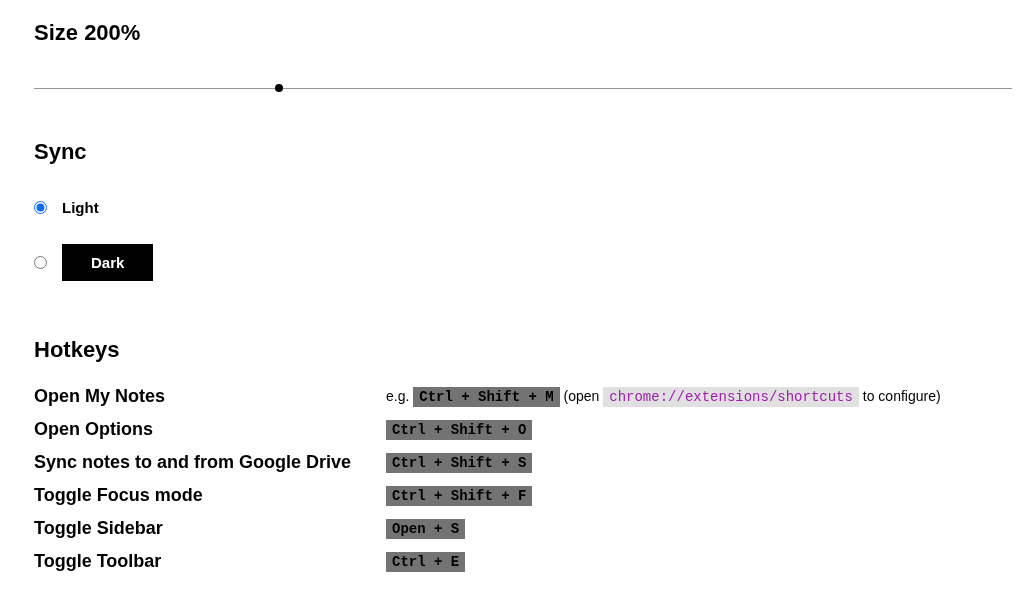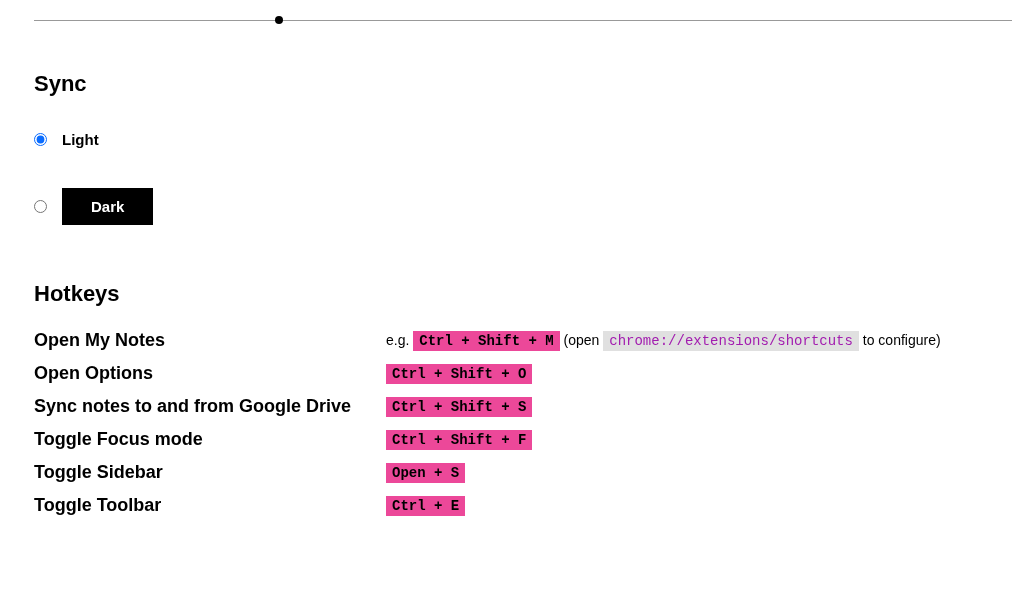--- a/index.html
+++ b/index.html
@@ -31,21 +31,21 @@
       width: 8px;
       height: 8px;
       background: #000;
       border-radius: 50%;
       top: -4px;
       left: 25%;
       transform: translateX(-50%);
     }
     .theme-section { margin-bottom: 56px; }
     .theme-heading { margin-bottom: 34px; }
-    .theme-options { display: flex; flex-direction: column; gap: 40px; }
+    .theme-options { display: flex; flex-direction: column; gap: 28px; }
     .radio-row {
       display: flex;
       align-items: center;
       gap: 15px;
     }
     input[type="radio"] {
       width: 13px;
       height: 13px;
       accent-color: #0a6cff;
     }
@@ -82,39 +82,40 @@
       margin-bottom: 6px;
       line-height: 1.5;
     }
     .hotkey-label {
       width: 352px;
       font-weight: bold;
       font-size: 18px;
     }
     .hotkey-value { font-size: 14px; }
     .kbd {
-      background: #ec4899;
+      background: #737373;
       font-family: "Courier New", Courier, monospace;
       font-weight: bold;
       padding: 2px 6px;
       font-size: 14px;
     }
     .url-kbd {
       background: #e0e0e0;
       color: #a21caf;
       font-family: "Courier New", Courier, monospace;
       padding: 2px 6px;
       font-size: 14px;
     }
     .eg { font-size: 14px; }
   </style>
 </head>
 <body>
 
 <section class="size-section">
+  <h2 class="size-heading">Size 200%</h2>
   <div class="slider-container">
     <div class="slider-track"></div>
     <div class="slider-thumb"></div>
   </div>
 </section>
 
 <section class="theme-section">
   <h2 class="theme-heading">Sync</h2>
   <div class="theme-options">
 

